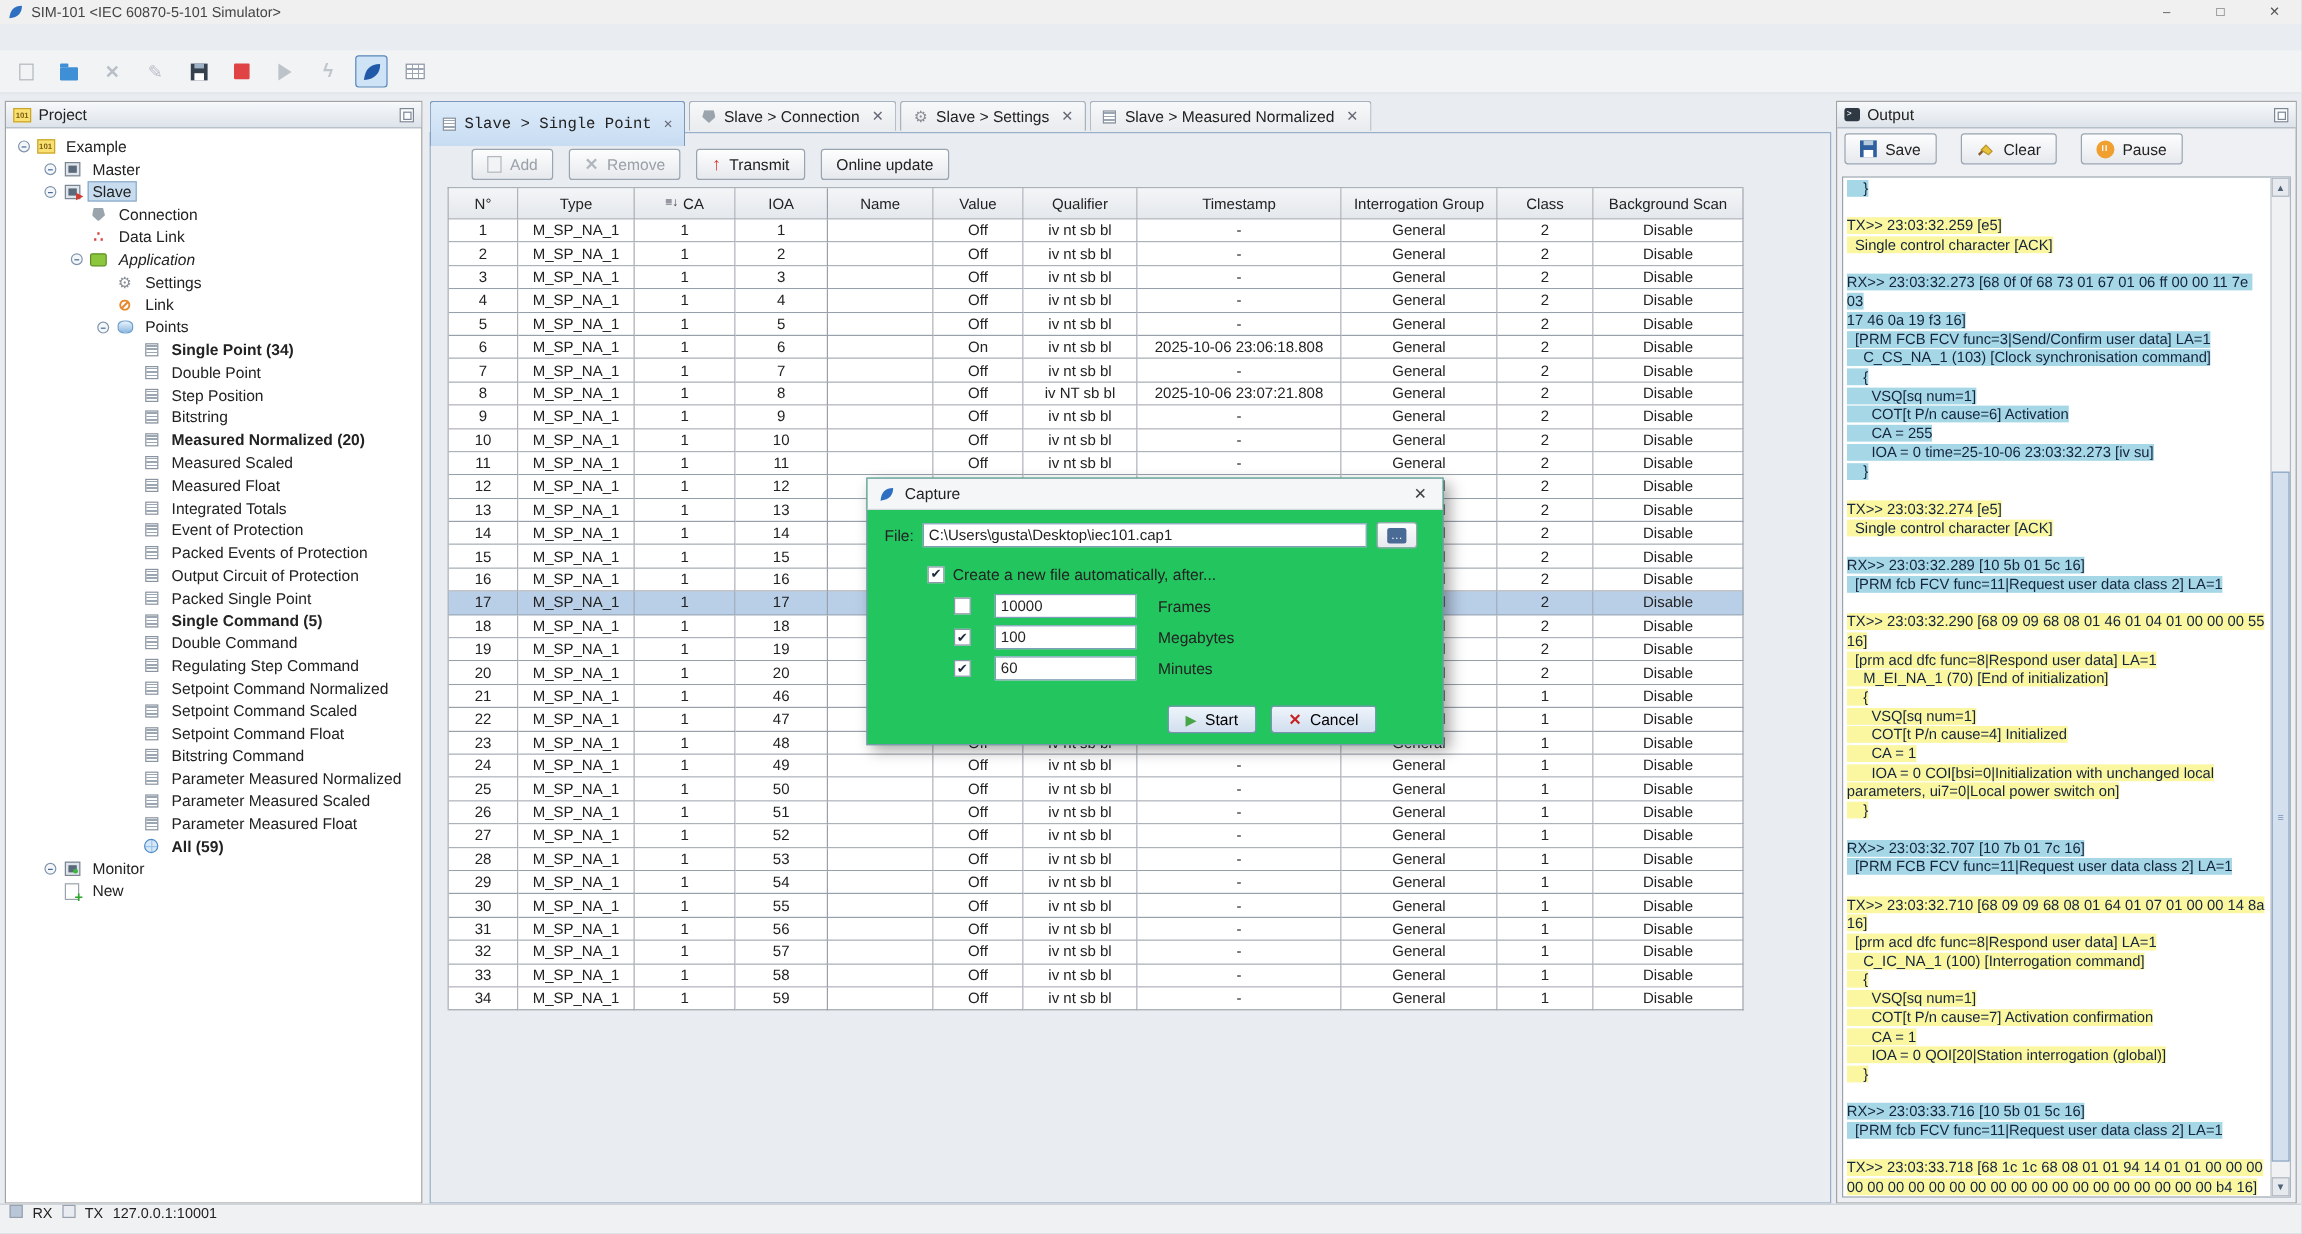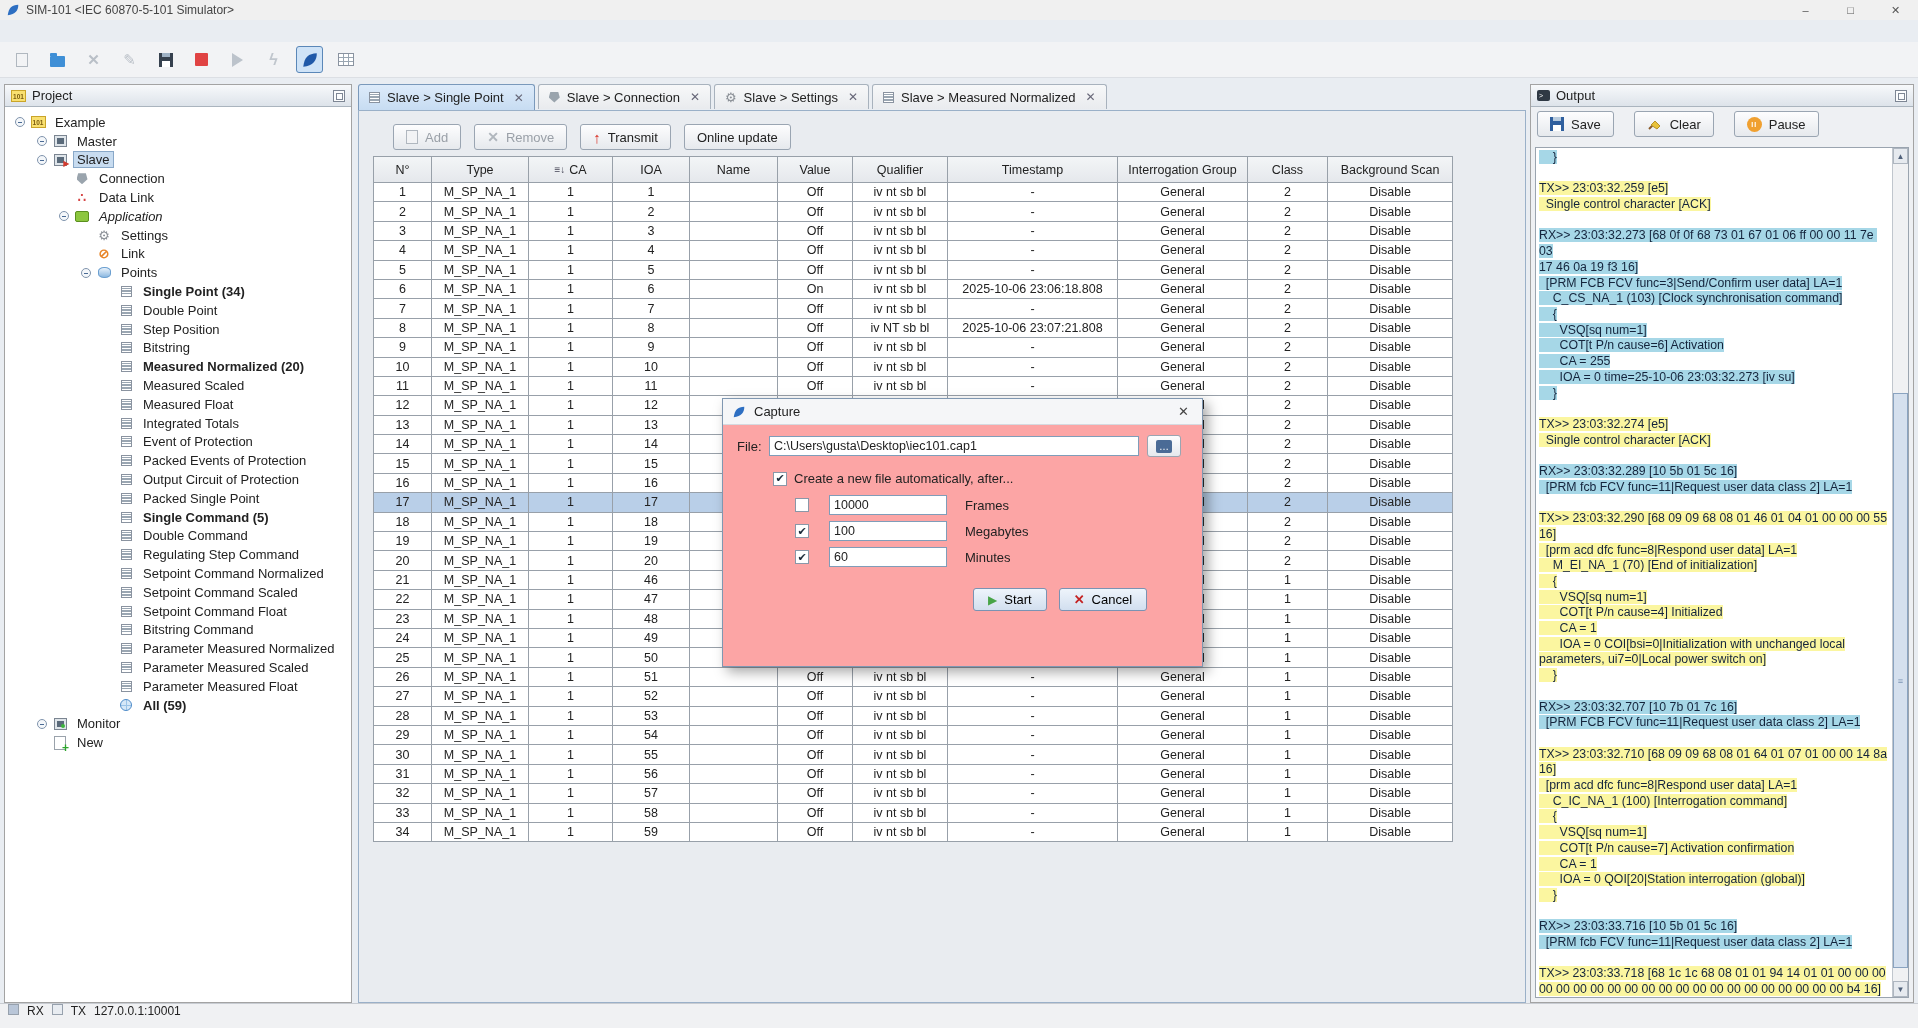--- a/index.html
+++ b/index.html
@@ -41,21 +41,21 @@
   .hslot{width:14px;display:flex;justify-content:center;flex:none;margin-right:3px;}
   .tree-ic{width:16px;display:flex;justify-content:center;margin-right:5px;flex:none;}
   .tree-label{padding:0 3px;white-space:nowrap;border:1px solid transparent;}
   .tree-row.selected .tree-label{background:#c8dcf0;border-color:#89a8c8;}
   .tree-row.bold .tree-label{font-weight:bold;}
   
   .center{position:absolute;left:358px;top:84px;width:1168px;bottom:25px;}
   .tabbar{position:absolute;top:0;left:0;height:26px;display:flex;gap:3px;}
   .tab{height:25px;display:flex;align-items:center;gap:7px;padding:0 10px;font-size:13px;
     border:1px solid #a8b2bd;border-bottom:none;border-radius:3px 3px 0 0;background:linear-gradient(#f7f8f9,#e9ebee);}
-  .tab.active{background:linear-gradient(#ddebfa,#c7dcf2);border-color:#7a99bb;height:26px;z-index:2;}
+  .tab.active{background:linear-gradient(#ddebfa,#c7dcf2);border-color:#7a99bb;height:38px;z-index:2;font-family:Liberation Mono, monospace;}
   .tab .x{color:#667;font-size:12px;margin-left:3px;}
   .content{position:absolute;top:26px;left:0;right:0;bottom:0;border:1px solid #9ab0c8;background:#e9ecf0;}
   .btnrow{position:absolute;top:13px;left:34px;display:flex;gap:13px;}
   .table{position:absolute;left:14px;top:45px;border-left:1px solid #98a0a9;border-top:1px solid #98a0a9;background:#fff;}
   .trow{display:grid;grid-template-columns:58px 97px 84px 77px 88px 75px 95px 170px 130px 80px 125px;}
   .tcell{border-right:1px solid #98a0a9;border-bottom:1px solid #98a0a9;height:19.4px;display:flex;
     align-items:center;justify-content:center;font-size:12.5px;background:#fff;overflow:hidden;white-space:nowrap;}
   .thead .tcell{height:26px;background:linear-gradient(#f3f5f7,#e5e8ec);}
   .trow.sel .tcell{background:#b9cfe8;}
   .sorticon{font-size:10px;color:#445;margin-right:4px;}
@@ -73,21 +73,21 @@
     font-size:8px;color:#50617a;background:#e6eaef;border:1px solid #aeb6c0;}
   .sb-thumb{position:absolute;left:0;width:15px;top:245px;height:575px;background:#d5e0ee;
     border:1px solid #8aa3c0;display:flex;align-items:center;justify-content:center;color:#7a93b3;font-size:9px;}
   
   .statusbar{position:absolute;left:0;right:0;bottom:0;height:25px;background:#f0f1f3;border-top:1px solid #c8ccd2;
     display:flex;gap:8px;padding-left:8px;font-size:12px;}
   .led{width:11px;height:11px;border:1px solid #97a1ad;flex:none;}
   .led.rx{background:#b9c6d8;}
   .led.tx{background:#e8ecf1;}
   
-  .dialog{position:absolute;left:722px;top:398px;width:481px;height:269px;background:#fca5a5;
+  .dialog{position:absolute;left:722px;top:398px;width:481px;height:223px;background:#22c55e;
     border:1px solid #7f97b1;box-shadow:5px 5px 12px rgba(0,0,0,.35);z-index:10;}
   .dlg-title{height:26px;background:#f5f6f8;border-bottom:1px solid #d5dae0;display:flex;align-items:center;
     gap:8px;padding:0 9px;font-size:13px;}
   .dlg-x{margin-left:auto;color:#444;font-size:13px;padding:0 4px;}
   .dlg-file-label{position:absolute;left:14px;top:40px;font-size:13px;}
   .dlg-file-input{position:absolute;left:46px;top:37px;width:370px;}
   .dlg-browse{position:absolute;left:424px;top:36px;width:34px;height:22px;padding:0;}
   .browse-ic{width:16px;height:13px;background:#4a6b96;border-radius:2px;color:#fff;font-size:10px;
     display:inline-flex;align-items:center;justify-content:center;}
   .dlg-auto{position:absolute;left:50px;top:72px;display:flex;align-items:center;gap:7px;font-size:13px;}

